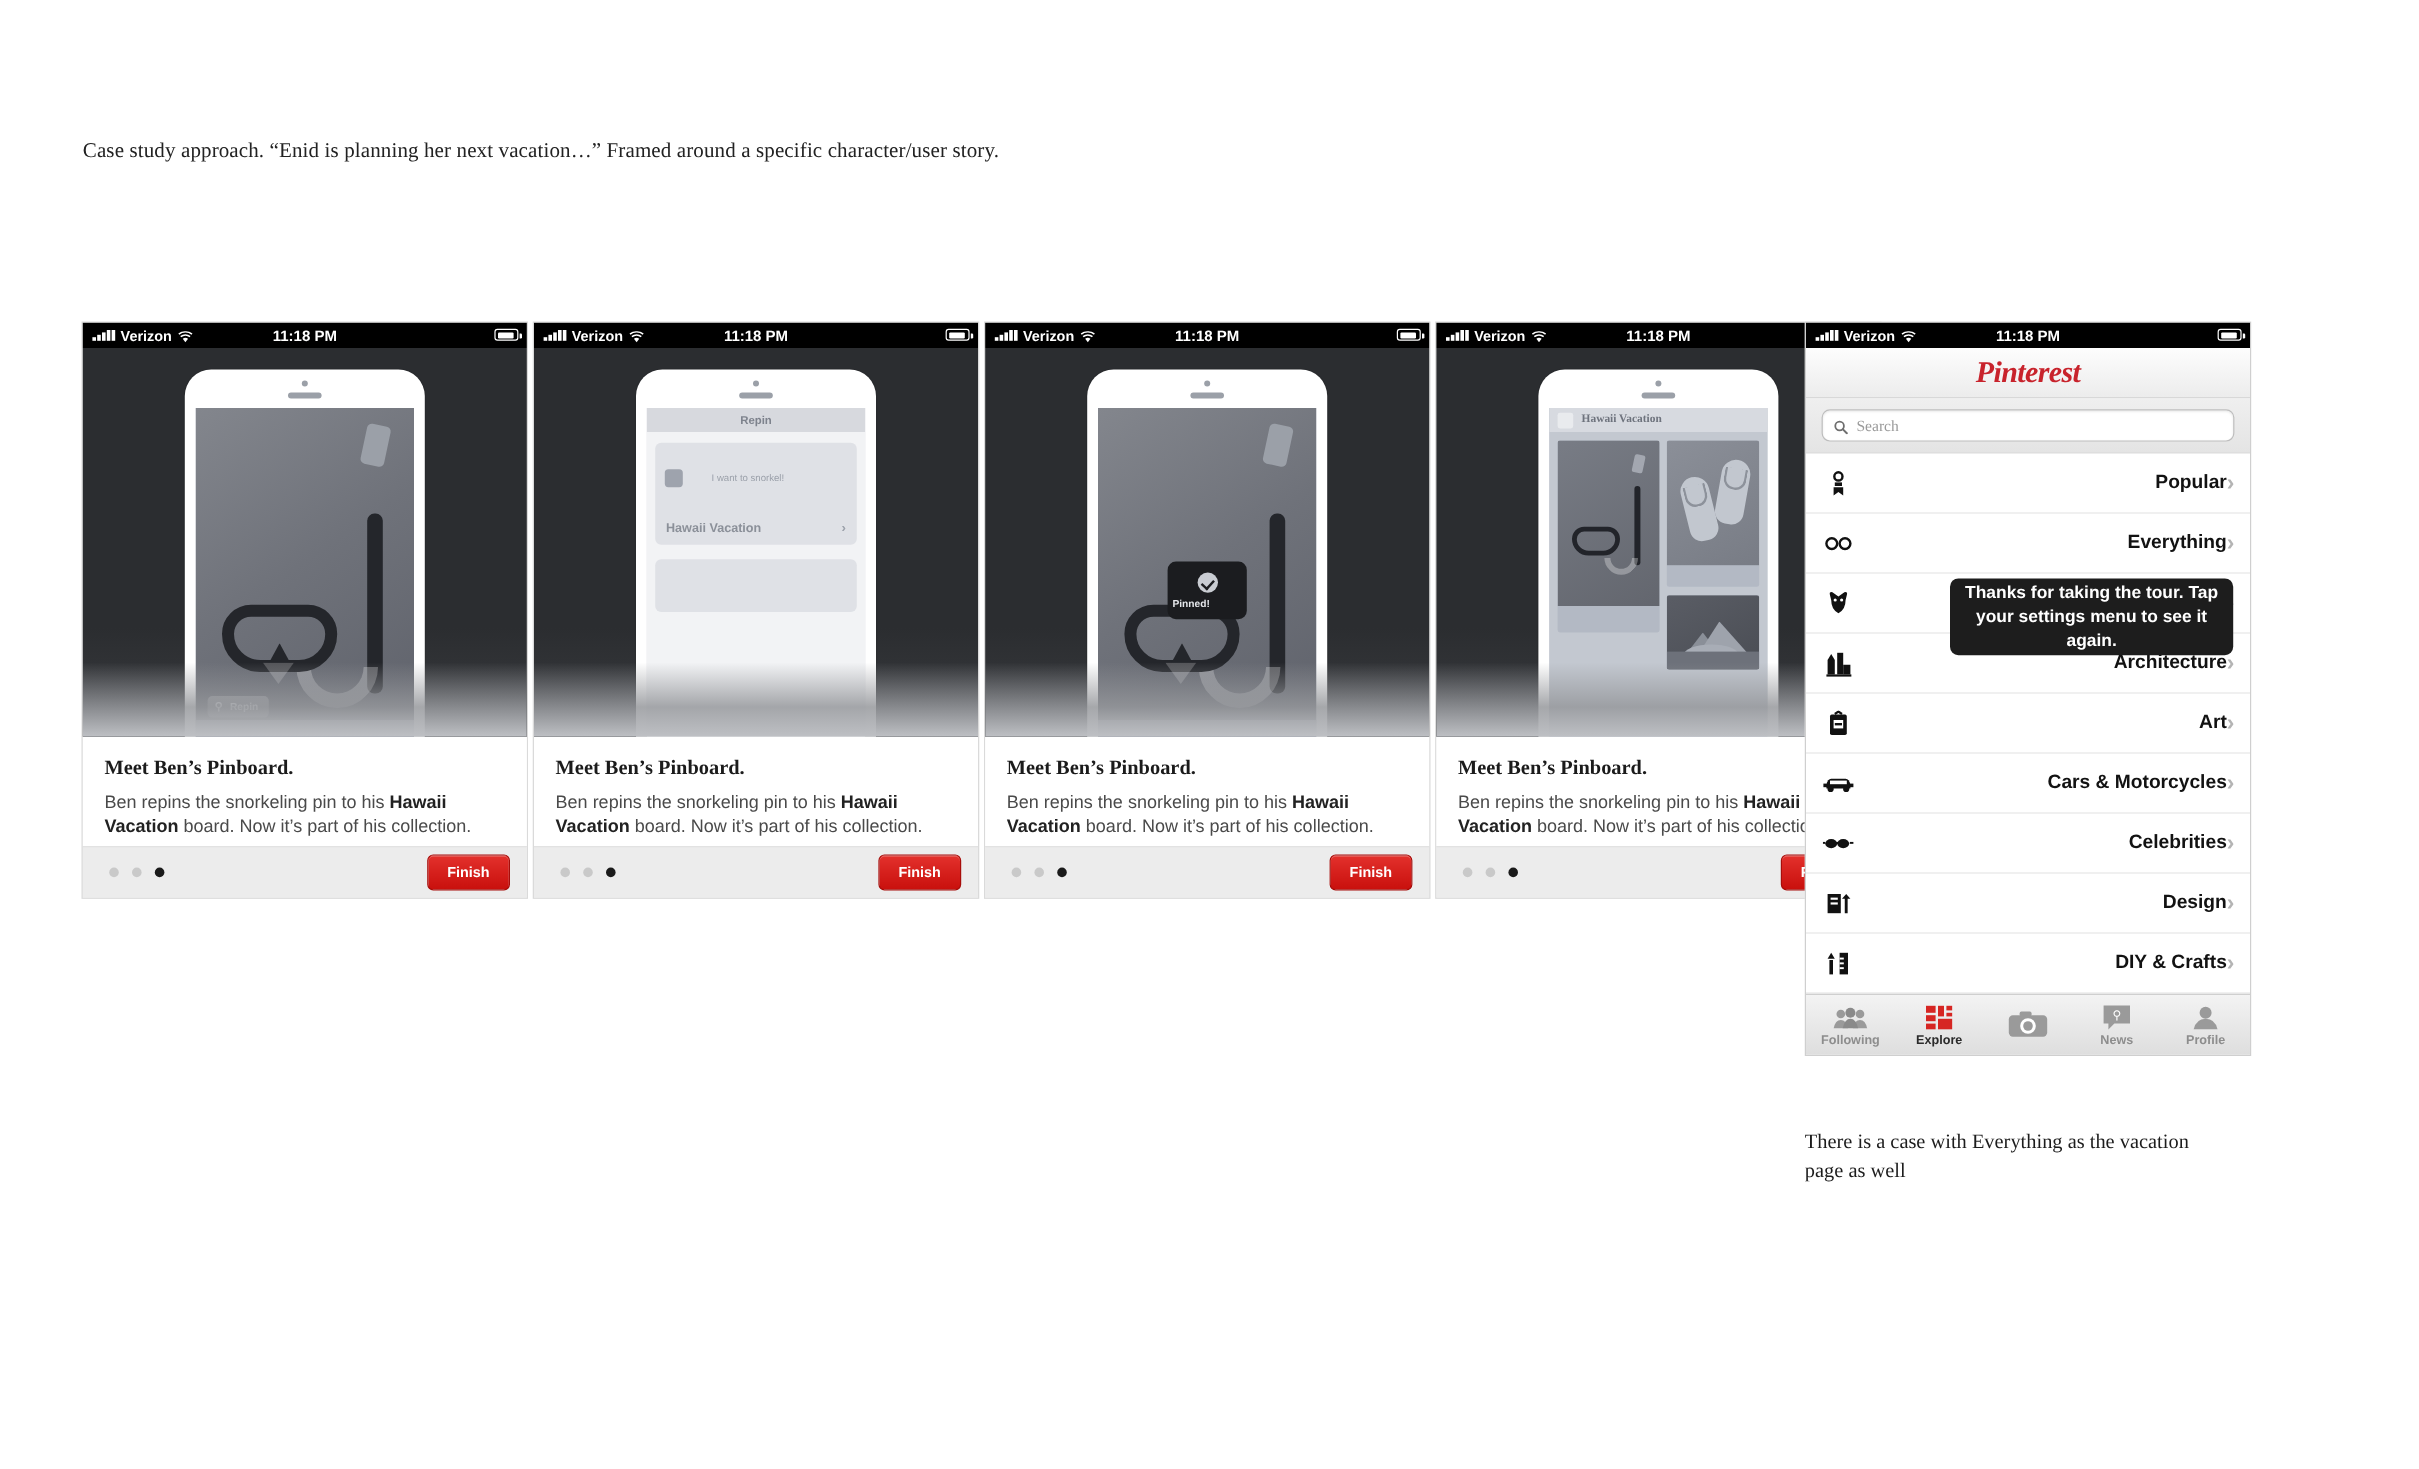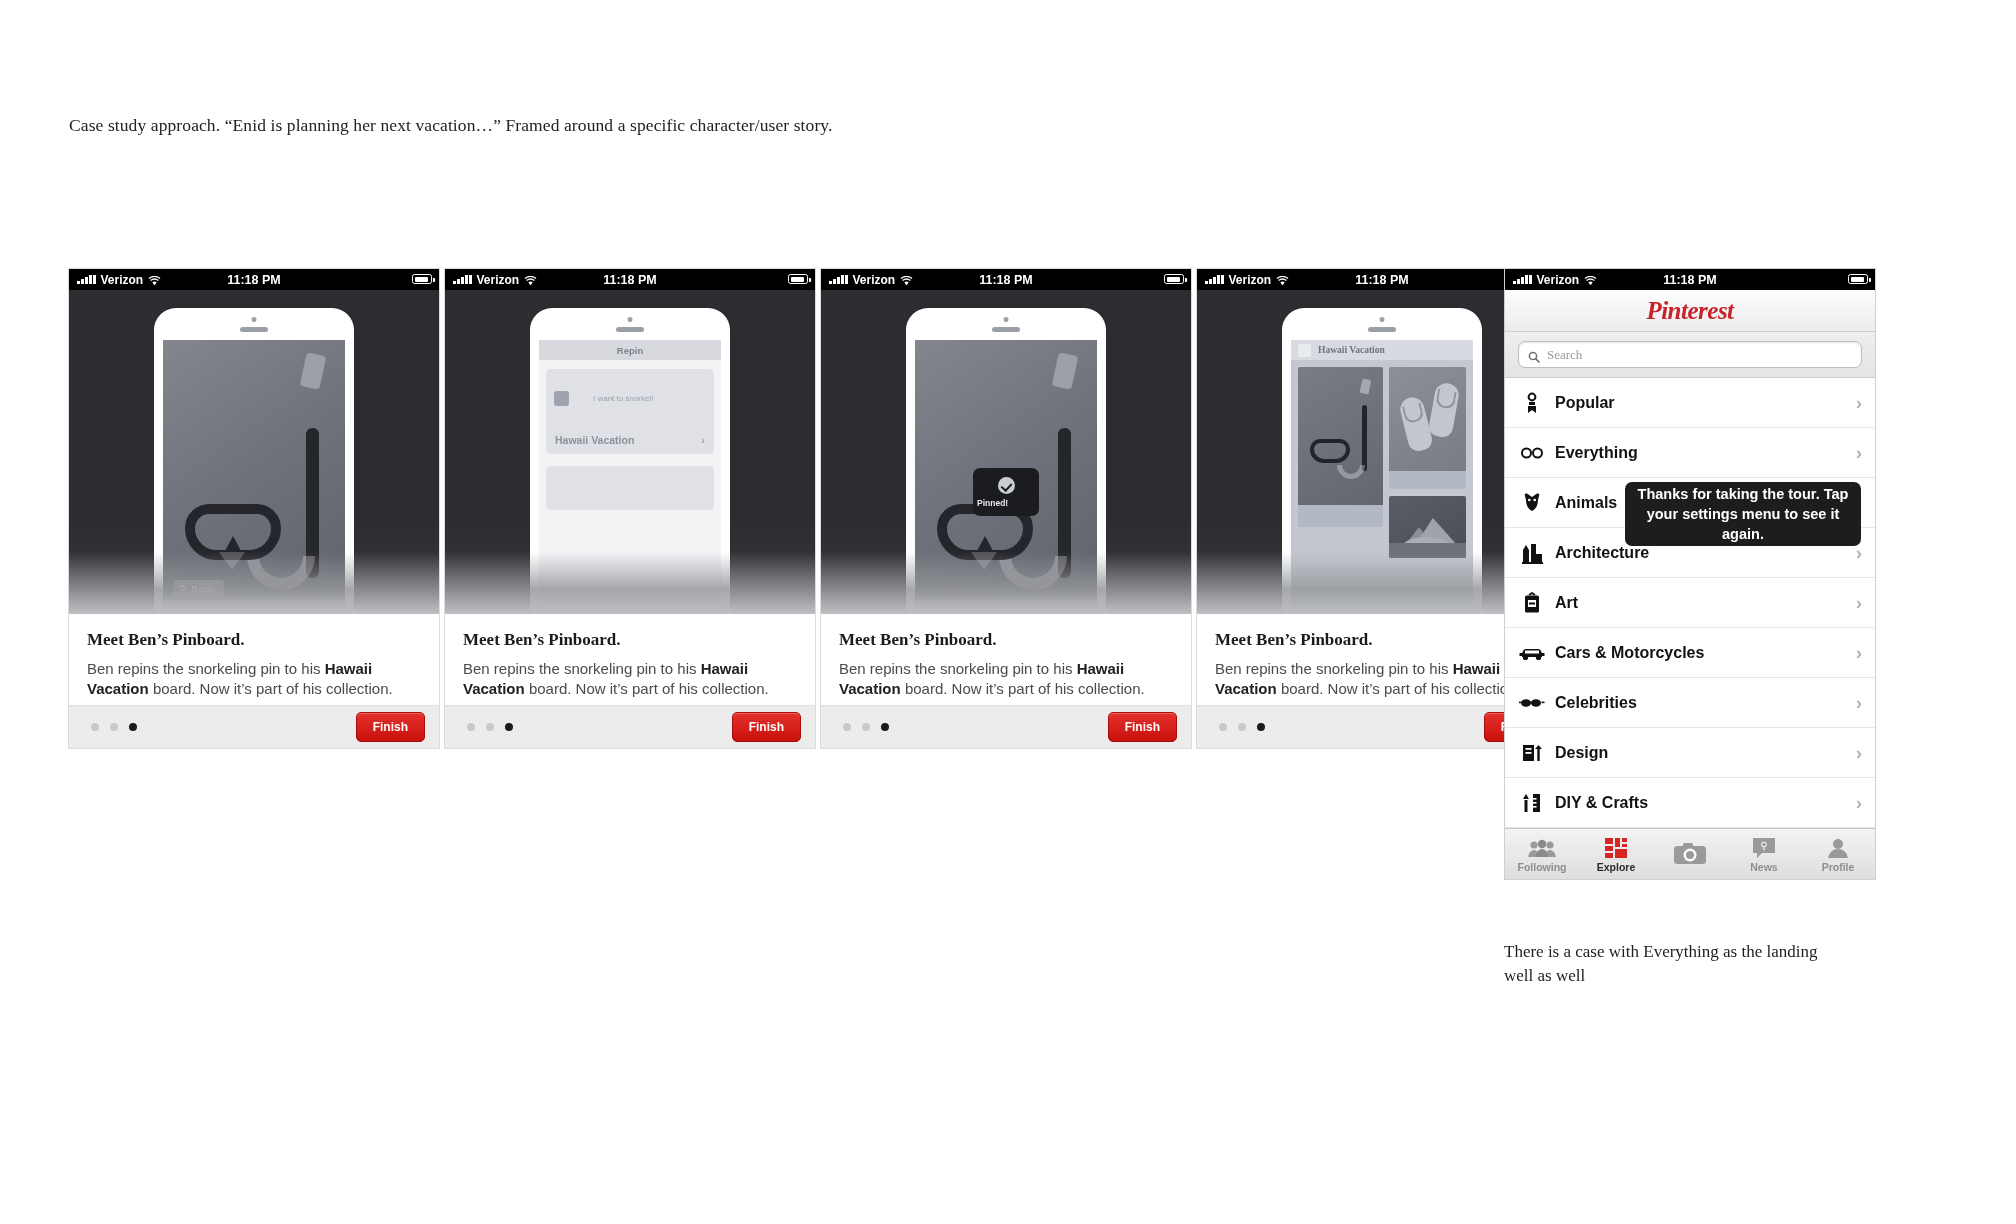--- a/index.html
+++ b/index.html
@@ -287,21 +287,21 @@
     height: 25px; display:flex; align-items:center; gap:7px; padding: 0 9px;
     box-shadow: inset 0 1px 2px rgba(0,0,0,0.10);
   }
   .search-icon { width:12px; height:12px; position:relative; display:block; }
   .search-ph { font-size: 13px; color:#9a9a9a;font-family:Liberation Serif, serif; }
 
   .cat-list { background:#fff; }
   .cat-row {
     display:flex; align-items:center;
     height: 49px; border-bottom:1px solid #e6e6e6;
-    padding: 0 13px 0 14px; position:relative;
+    padding: 0 13px 0 14px; position:relative;text-align:right;
   }
   .cat-icon {
     width: 26px; height: 26px; display:flex; align-items:center;
     justify-content:center; flex: 0 0 26px; margin-right: 10px;
   }
   .cat-label { font-size: 16px; font-weight:bold; color:#121212; flex:1; }
   .cat-chev { color:#b4b4b4; font-size: 19px; font-weight:bold; line-height:1; }
 
   .tooltip {
     position:absolute; right: 14px; top: 213px;
@@ -842,15 +842,15 @@
           <svg width="22" height="20" viewBox="0 0 22 20">
               <circle cx="11" cy="6" r="5" fill="#9a9a9a"></circle>
               <path d="M1 20 q2 -9 10 -9 q8 0 10 9 z" fill="#9a9a9a"></path>
             </svg>
         </div>
         <div class="tab-lbl">Profile</div>
       </div>
     </div>
   </div>
 
-  <div class="foot-note">There is a case with Everything as the landing well as well</div>
+  <div class="foot-note">There is a case with Everything as the vacation page as well</div>
 
 </div>
 
 </body></html>

